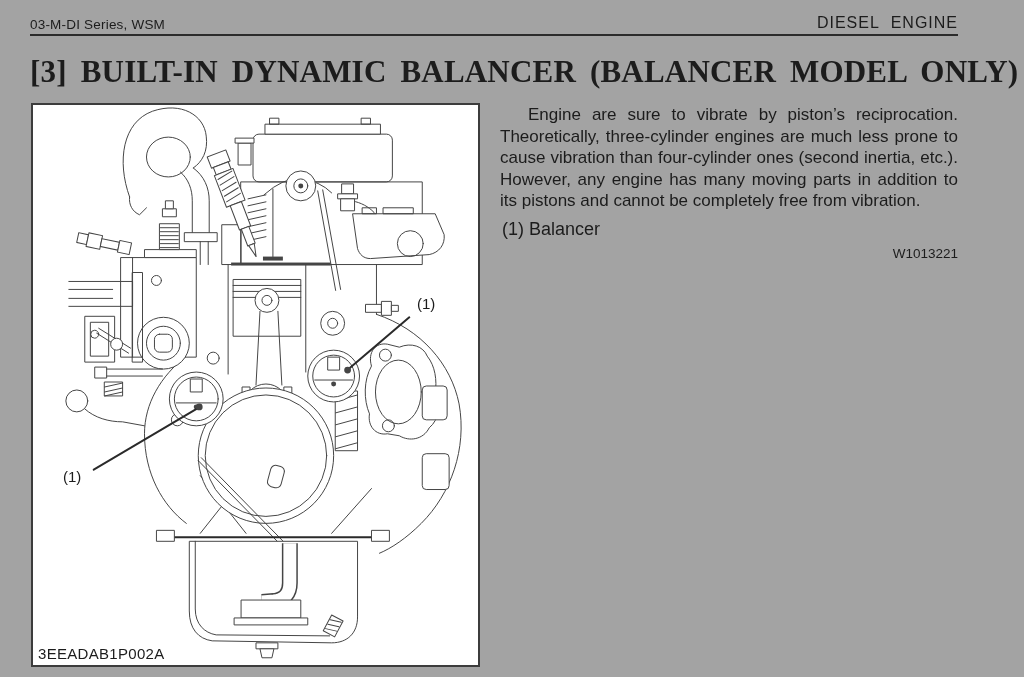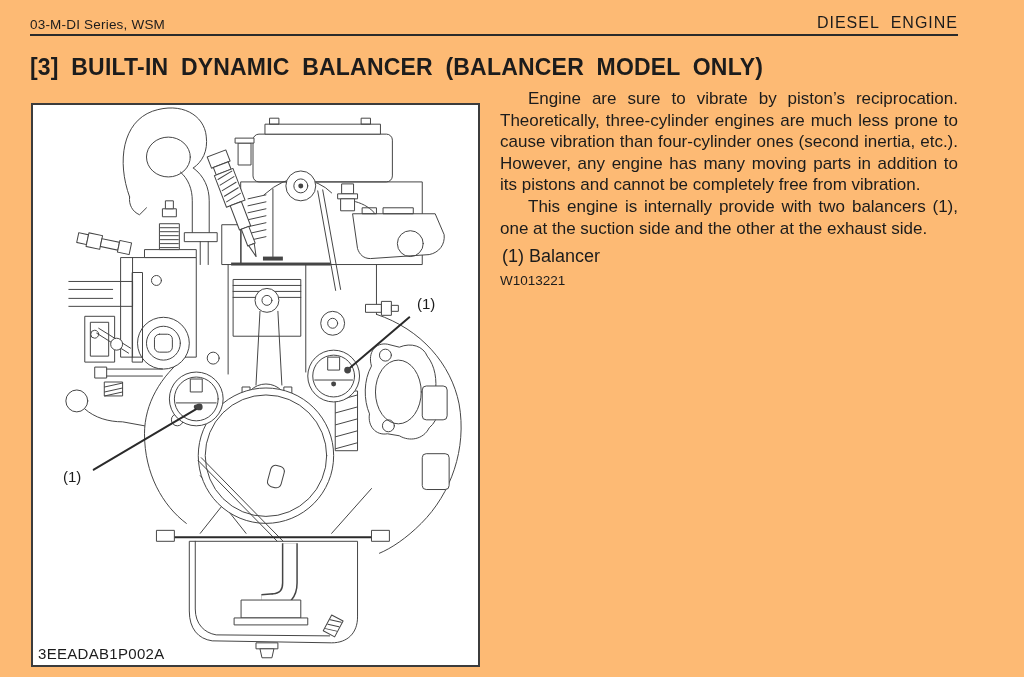--- a/index.html
+++ b/index.html
@@ -1,54 +1,55 @@
 <!DOCTYPE html>
 <html><head>
 <meta charset="utf-8">
 <style>
   html,body{margin:0;padding:0;background:#e8e8e8;}
   .page{
-    position:relative;width:1024px;height:677px;background:#fdba74;
+    position:relative;width:1024px;height:677px;background:#a3a3a3;
     font-family:"Liberation Sans",sans-serif;color:#1c1c1c;overflow:hidden;
   }
   
   .hdr{
     position:absolute;left:30px;top:6px;width:928px;height:26px;
     border-bottom:2px solid #2b2b2b;
     display:flex;justify-content:space-between;align-items:flex-end;
     padding-bottom:2px;
   }
   .hdr-left{font-size:13.5px;letter-spacing:.2px;}
   .hdr-right{font-size:16px;letter-spacing:1px;word-spacing:6px;text-align:right;}
   
   .title{
     position:absolute;left:30px;top:54px;width:960px;
-    font-size:23px;font-weight:bold;letter-spacing:.2px;word-spacing:6px;
+    font-size:31px;font-weight:bold;letter-spacing:.2px;word-spacing:6px;
     white-space:nowrap;
+    font-family:Liberation Serif, serif;
   }
   
   .figure{
     position:absolute;left:31px;top:103px;width:449px;height:564px;
     border:2px solid #3c3c3c;box-sizing:border-box;background:#fff;
   }
   .figure svg{position:absolute;left:0;top:0;width:100%;height:100%;}
   .fig-caption{
     position:absolute;left:5px;bottom:3px;font-size:15px;letter-spacing:.3px;text-align:right;
   }
   .callout{position:absolute;font-size:15px;}
   .callout-1{left:384px;top:190px;}
   .callout-2{left:30px;top:363px;}
   
   .col{
-    position:absolute;left:500px;top:88px;width:458px;
+    position:absolute;left:500px;top:104px;width:458px;
     font-size:17px;line-height:21.6px;text-align:justify;
   }
   .col p{margin:0;text-indent:28px;}
   .footnote{margin-top:9px;font-size:18px;line-height:16px;text-align:left;text-indent:2px;}
-  .refcode{margin-top:6px;font-size:13.5px;}
+  .refcode{margin-top:6px;font-size:13.5px;text-align:right;}
   
   .ln{fill:none;stroke:#454545;stroke-width:1;stroke-linecap:round;stroke-linejoin:round;}
   .lw{fill:#ffffff;stroke:#454545;stroke-width:1;stroke-linejoin:round;}
   .lf{fill:#454545;stroke:none;}
   .lk{fill:none;stroke:#2a2a2a;stroke-width:2;stroke-linecap:round;}
 </style>
 </head>
 <body>
 
 <div class="page">
@@ -240,18 +241,17 @@
       </g>
     </svg>
 
     <span class="callout callout-1">(1)</span>
     <span class="callout callout-2">(1)</span>
     <span class="fig-caption">3EEADAB1P002A</span>
   </div>
 
   <div class="col">
     <p>Engine are sure to vibrate by piston’s reciprocation. Theoretically, three-cylinder engines are much less prone to cause vibration than four-cylinder ones (second inertia, etc.).  However, any engine has many moving parts in addition to its pistons and cannot be completely free from vibration.</p>
-    <p>This engine is internally provide with two balancers (1), one at the suction side and the other at the exhaust side.</p>
     <div class="footnote">(1) Balancer</div>
     <div class="refcode">W1013221</div>
   </div>
 
 </div>
 
 </body></html>

